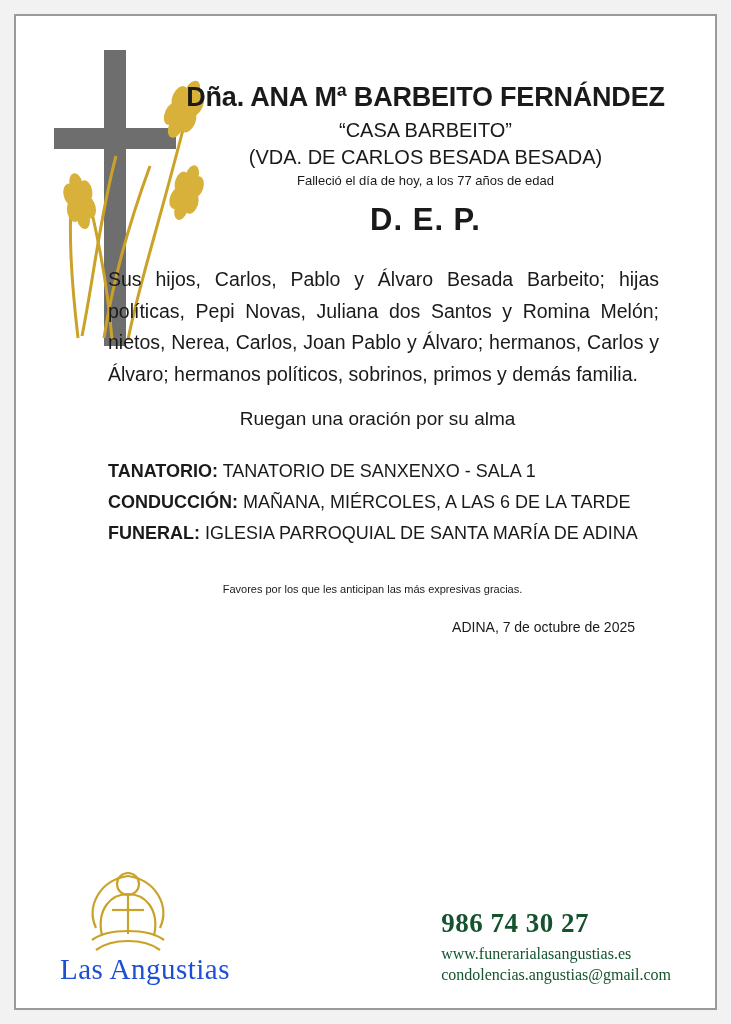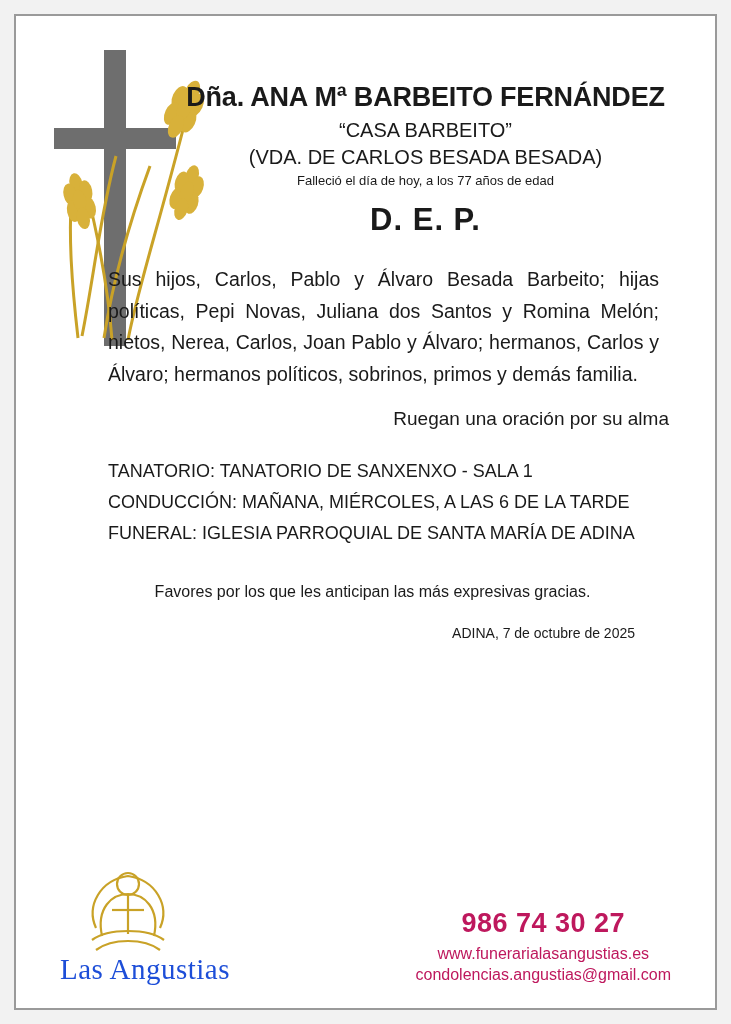--- a/index.html
+++ b/index.html
@@ -92,35 +92,35 @@
   }
   .family {
     font-size: 19.5px;
     line-height: 1.62;
     text-align: justify;
     text-align-last: left;
     margin: 0 0 18px 0;
     padding: 0 10px 0 22px;
   }
   .prayer {
-    text-align: right;
+    text-align: center;
     font-size: 19px;
     margin: 0 0 26px 0;
   }
   .details {
     font-size: 18px;
     line-height: 1.72;
     padding-left: 22px;
   }
   .details .lbl {
-    font-weight: normal;
+    font-weight: bold;
   }
   .thanks {
     text-align: center;
-    font-size: 16px;
+    font-size: 11px;
     margin: 34px 0 0 0;
     padding-right: 10px;
   }
   .place-date {
     text-align: right;
     font-size: 14px;
     margin: 24px 34px 0 0;
   }
 
   
@@ -144,22 +144,23 @@
     bottom: 8px;
     font-size: 29px;
     color: #1d4ed8;
     font-family: "Liberation Serif", serif;
     letter-spacing: .5px;
   }
   .contact {
     position: absolute;
     right: 44px;
     bottom: 10px;
-    text-align: center;
-    color: #be185d;
+    text-align: left;
+    color: #14532d;
+    font-family: Liberation Serif, serif;
   }
   .phone {
     font-size: 27px;
     font-weight: bold;
     letter-spacing: .5px;
     margin-bottom: 6px;
   }
   .web {
     font-size: 16px;
     margin-bottom: 3px;

